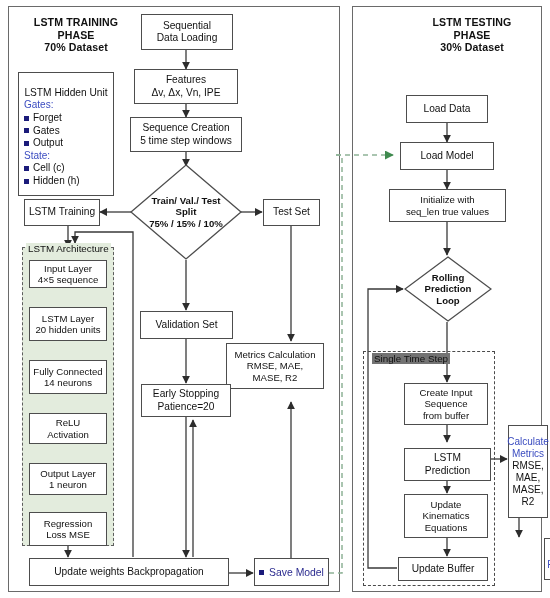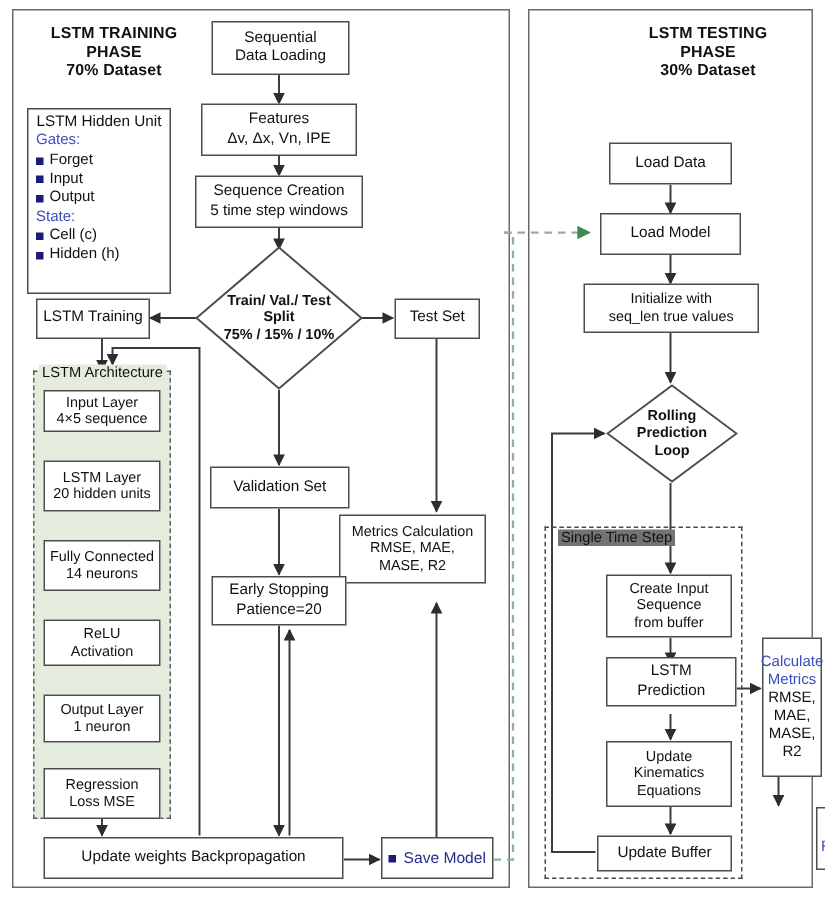--- a/index.html
+++ b/index.html
@@ -80,21 +80,21 @@
     background:#737373;
     padding:0 2px;
     white-space:nowrap;
   }
   .group-label.ongreen{background:#e3ecdd;}
   .legend{
     position:absolute;
     box-sizing:border-box;
     border:1.3px solid #4d4d4d;
     background:#ffffff;
-    padding:3px 5px 3px 5px;
+    padding:14px 5px 3px 5px;
   }
   .legend .lg-title{
     text-align:center;font-size:10.2px;line-height:12.4px;color:#111;
   }
   .legend .lg-head{
     color:#3b4cc0;font-size:10px;line-height:12.6px;text-align:left;
   }
   .legend .lg-item{
     font-size:10px;line-height:12.6px;color:#111;text-align:left;
     display:flex;align-items:center;gap:4px;
@@ -210,21 +210,21 @@
   <div class="legend" style="left:18px;top:72px;width:96px;height:124px;">
     <div class="lg-title">LSTM
 Hidden Unit</div>
     <div class="lg-head">Gates:</div>
     <div class="lg-item">
       <span class="bullet"></span>
       <span>Forget</span>
     </div>
     <div class="lg-item">
       <span class="bullet"></span>
-      <span>Input</span>
+      <span>Gates</span>
     </div>
     <div class="lg-item">
       <span class="bullet"></span>
       <span>Output</span>
     </div>
     <div class="lg-head">State:</div>
     <div class="lg-item">
       <span class="bullet"></span>
       <span>Cell (c)</span>
     </div>
@@ -308,21 +308,21 @@
 Loop</div>
   </div>
 
   <div class="group-dashed" style="left:363px;top:351px;width:132px;height:235px;"></div>
   <div class="group-label" style="left:372px;top:353px;">Single Time Step</div>
 
   <div class="nodebox small" style="left:404px;top:383px;width:84px;height:42px;">Create Input
 Sequence
 from buffer</div>
 
-  <div class="nodebox" style="left:404px;top:438px;width:87px;height:33px;">LSTM
+  <div class="nodebox" style="left:404px;top:448px;width:87px;height:33px;">LSTM
 Prediction</div>
 
   <div class="nodebox small" style="left:404px;top:494px;width:84px;height:44px;">Update
 Kinematics
 Equations</div>
 
   <div class="nodebox" style="left:398px;top:557px;width:90px;height:24px;">Update Buffer</div>
 
   <div class="bluebox twoline" style="left:508px;top:425px;width:40px;height:93px;">
     <span class="mix-line1" style="white-space:pre-line;">Calculate

